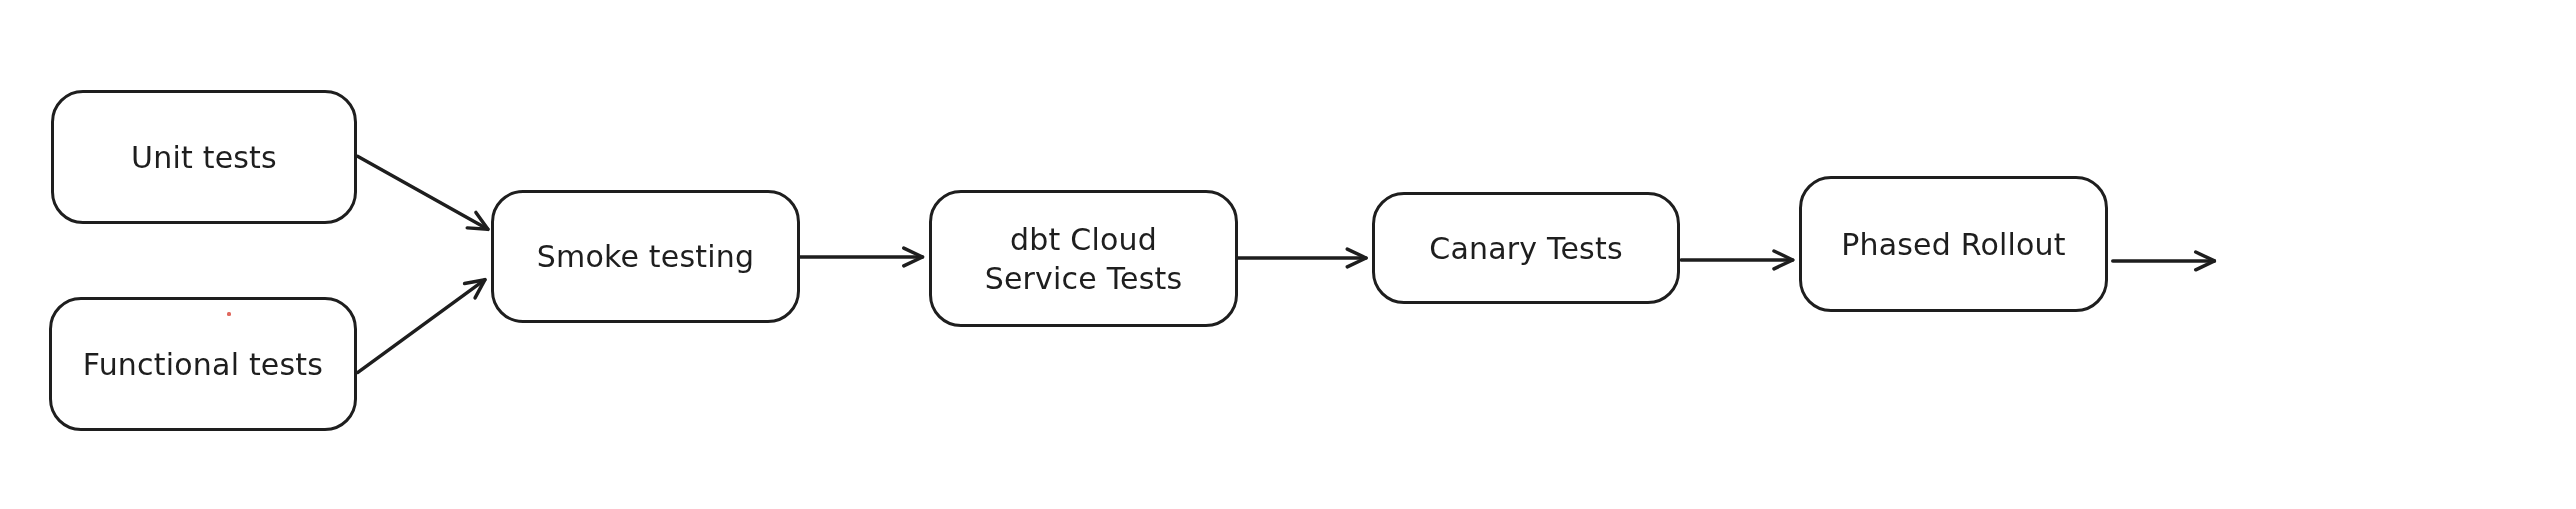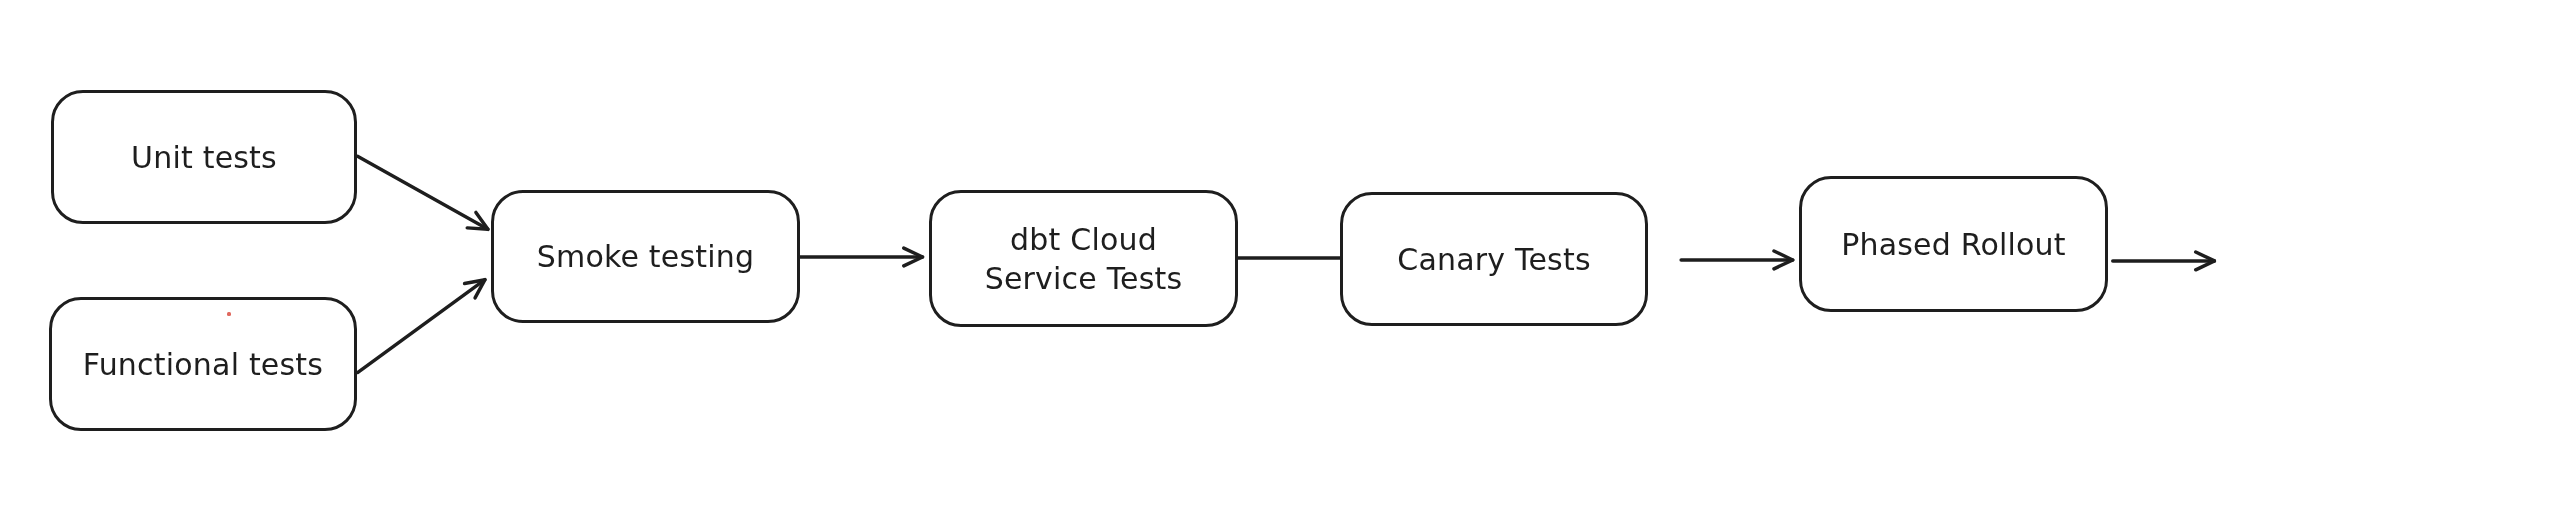--- a/index.html
+++ b/index.html
@@ -49,21 +49,21 @@
     width: 4px;
     height: 4px;
     border-radius: 1.5px;
     background: #e0685e;
   }
   
   .n-unit       { left: 51px;   top: 90px;  width: 306px; height: 134px; }
   .n-functional { left: 49px;   top: 297px; width: 308px; height: 134px; }
   .n-smoke      { left: 491px;  top: 190px; width: 309px; height: 133px; }
   .n-dbt        { left: 929px;  top: 190px; width: 309px; height: 137px; justify-content: center; }
-  .n-canary     { left: 1340px; top: 192px; width: 308px; height: 134px; }
+  .n-canary     { left: 1372px; top: 192px; width: 308px; height: 112px; }
   .n-phased     { left: 1799px; top: 176px; width: 309px; height: 136px; }
   .n-you        { left: 2222px; top: 193px; width: 309px; height: 133px; }
 </style>
 </head>
 <body>
 
 <div class="canvas">
 
   <svg class="arrows" width="2576" height="510" viewBox="0 0 2608 516" xmlns="http://www.w3.org/2000/svg">
     <defs>

